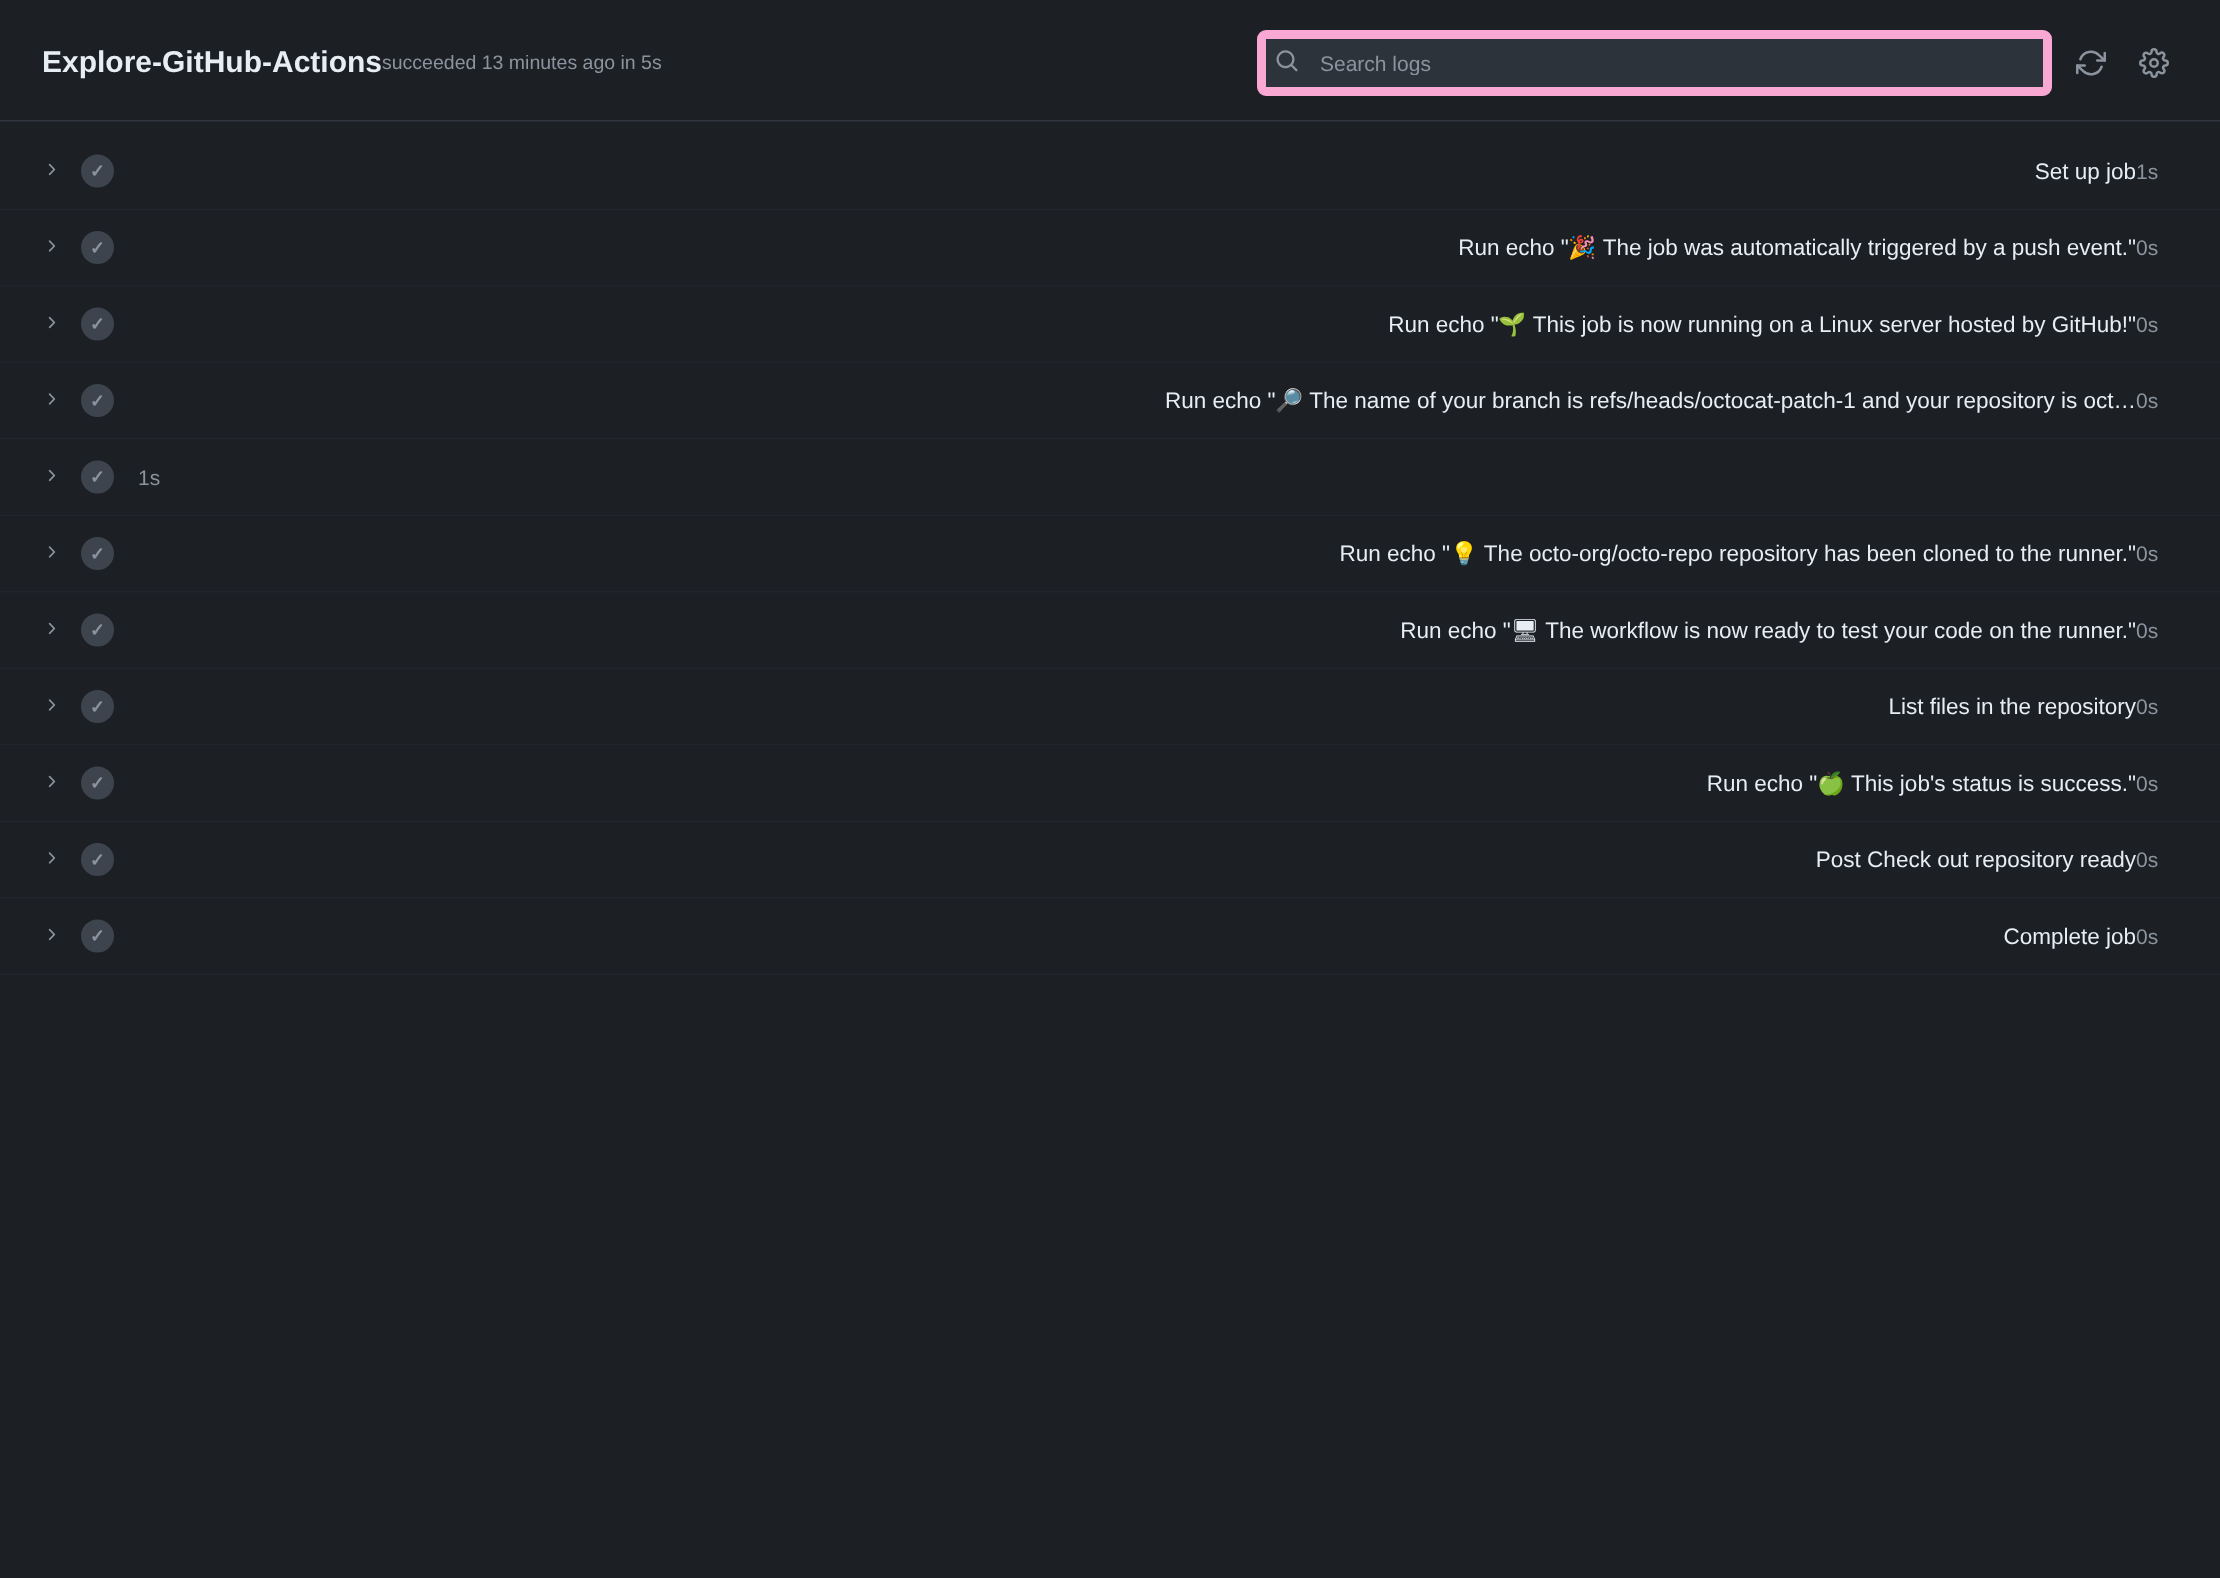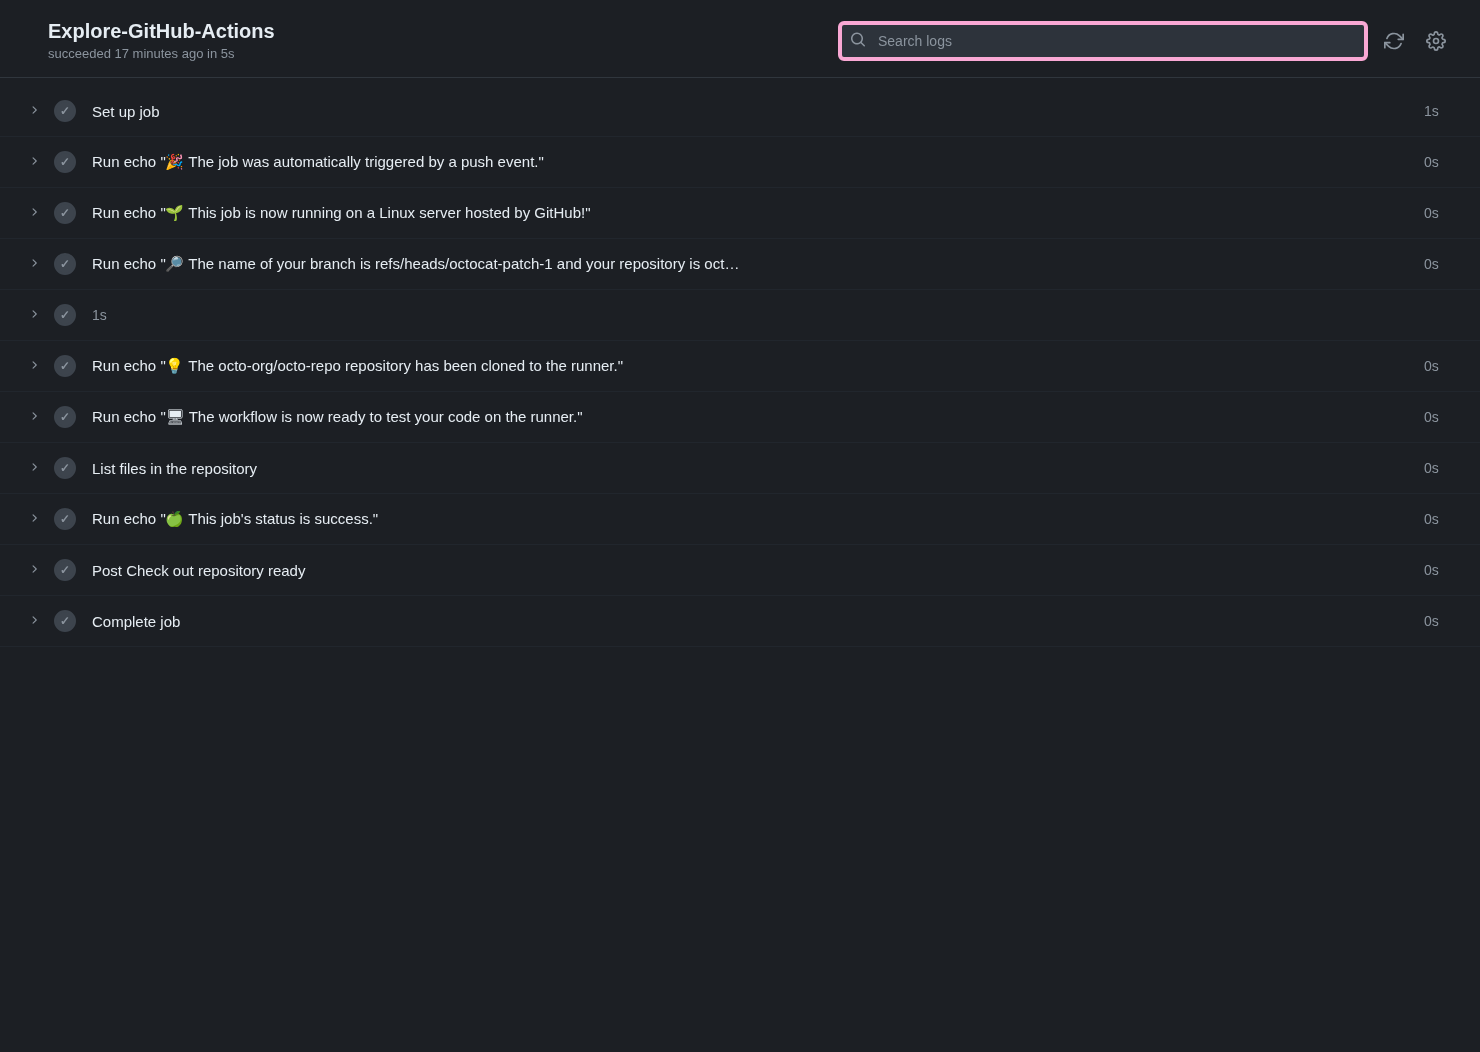--- a/index.html
+++ b/index.html
@@ -20,22 +20,21 @@
     .header {
       display: flex;
       align-items: center;
       justify-content: space-between;
       padding: 20px 28px 16px 28px;
       border-bottom: 1px solid #30363d;
     }
 
     .header-left {
       display: flex;
-      flex-direction: column;
-      margin-left: 20px;
+      flex-direction: row;
     }
 
     .header-title {
       font-size: 20px;
       font-weight: 700;
       color: #e6edf3;
     }
 
     .header-subtitle {
       font-size: 13px;
@@ -59,21 +58,21 @@
       left: 12px;
       top: 50%;
       transform: translateY(-50%);
       color: #8b949e;
       pointer-events: none;
     }
 
     .search-input {
       width: 100%;
       background-color: #2d333b;
-      border: 4px solid #f9a8d4;
+      border: 6px solid #f9a8d4;
       border-radius: 6px;
       color: #8b949e;
       font-size: 14px;
       padding: 8px 12px 8px 36px;
       outline: none;
     }
 
     .search-input::placeholder {
       color: #8b949e;
     }
@@ -135,37 +134,38 @@
       color: #8b949e;
       font-size: 12px;
       font-weight: 700;
       line-height: 1;
     }
 
     .job-label {
       flex: 1;
       font-size: 15px;
       color: #e6edf3;
+      text-align: right;
     }
 
     .job-duration {
       color: #8b949e;
       font-size: 14px;
       font-variant-numeric: tabular-nums;
       min-width: 28px;
       text-align: left;
     }
   </style>
 </head>
 <body>
 
 <div class="header">
   <div class="header-left">
     <span class="header-title">Explore-GitHub-Actions</span>
-    <span class="header-subtitle">succeeded 17 minutes ago in 5s</span>
+    <span class="header-subtitle">succeeded 13 minutes ago in 5s</span>
   </div>
   <div class="header-right">
     <div class="search-container">
       <span class="search-icon-svg">
         <svg width="16" height="16" viewBox="0 0 16 16" fill="currentColor">
           <path fill-rule="evenodd" d="M11.5 7a4.5 4.5 0 11-9 0 4.5 4.5 0 019 0zm-.82 4.74a6 6 0 111.06-1.06l3.04 3.04a.75.75 0 11-1.06 1.06l-3.04-3.04z"></path>
         </svg>
       </span>
       <input type="text" class="search-input" placeholder="Search logs" style="">
     </div>

